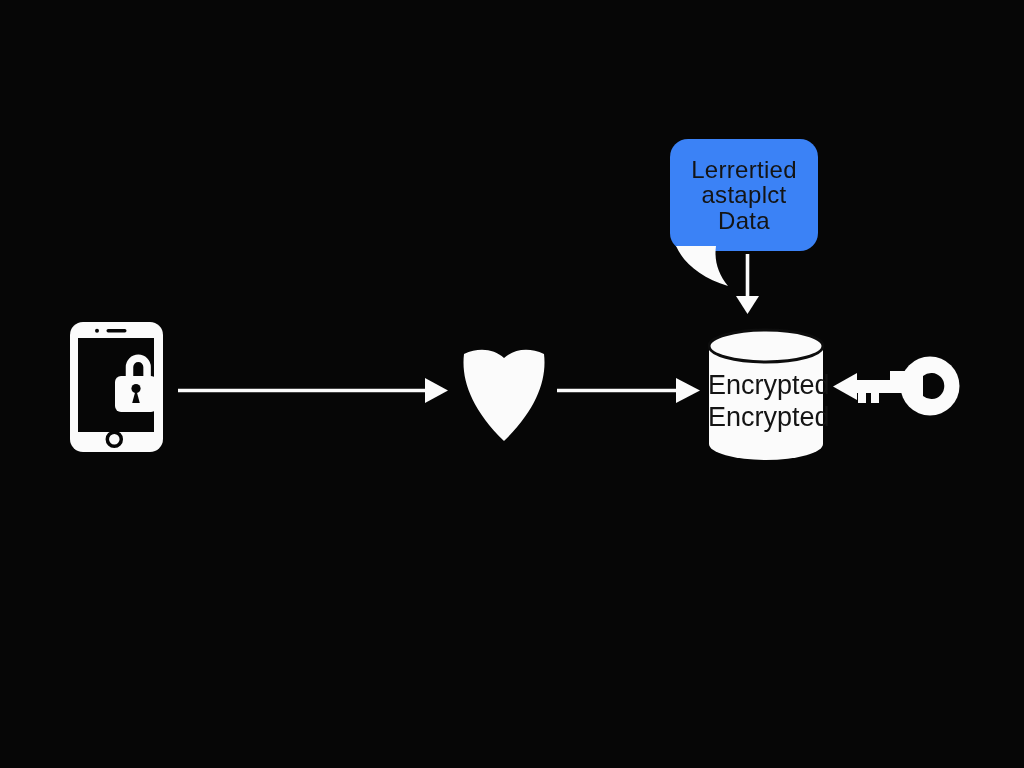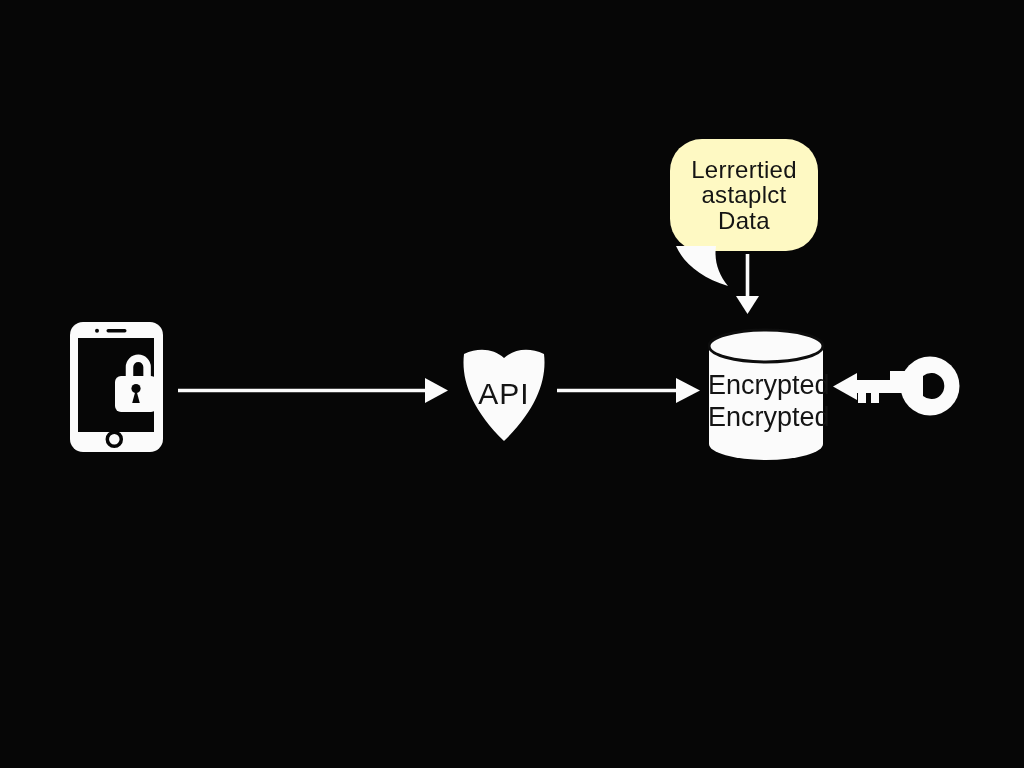--- a/index.html
+++ b/index.html
@@ -4,21 +4,21 @@
 <style>
   html,body{margin:0;padding:0;background:#060606;}
   .canvas{
     position:relative;width:1024px;height:768px;background:#060606;
     overflow:hidden;font-family:"Liberation Sans","DejaVu Sans",sans-serif;
   }
   .abs{position:absolute;}
   svg{display:block;}
   .label{color:#141414;font-weight:500;text-align:center;}
   .bubble{
-    background:#fef9c3;border-radius:32px;
+    background:#3b82f6;border-radius:18px;
     display:flex;flex-direction:column;align-items:center;justify-content:center;
   }
   .bubble .label{font-size:24px;line-height:25.5px;letter-spacing:0.3px;}
   .shield-label{
     display:flex;align-items:center;justify-content:center;
     font-size:30px;letter-spacing:1px;
   }
   .db-label .label{font-size:27px;line-height:31.5px;}
 </style>
 </head>
@@ -41,21 +41,20 @@
   </svg>
 
   <svg class="abs" style="left:177px;top:375px;" width="273" height="31" viewBox="0 0 273 31">
     <line x1="1" y1="15.5" x2="249" y2="15.5" stroke="#fbfbfb" stroke-width="3.6"></line>
     <polygon points="248,3 248,28 271,15.5" fill="#fbfbfb"></polygon>
   </svg>
 
   <svg class="abs" style="left:461px;top:347px;" width="86" height="96" viewBox="0 0 86 96">
     <path d="M43 11 C33 2 18 0 3 7 C0 32 10 62 43 94 C76 62 86 32 83 7 C68 0 53 2 43 11 Z" fill="#fbfbfb"></path>
   </svg>
-  <div class="abs shield-label label" style="left:461px;top:347px;width:86px;height:94px;">API</div>
 
   <svg class="abs" style="left:556px;top:375px;" width="146" height="31" viewBox="0 0 146 31">
     <line x1="1" y1="15.5" x2="121" y2="15.5" stroke="#fbfbfb" stroke-width="3.6"></line>
     <polygon points="120,3 120,28 144,15.5" fill="#fbfbfb"></polygon>
   </svg>
 
   <div class="abs bubble" style="left:670px;top:139px;width:148px;height:112px;">
     <span class="label">Lerrertied</span>
     <span class="label">astaplct</span>
     <span class="label">Data</span>

